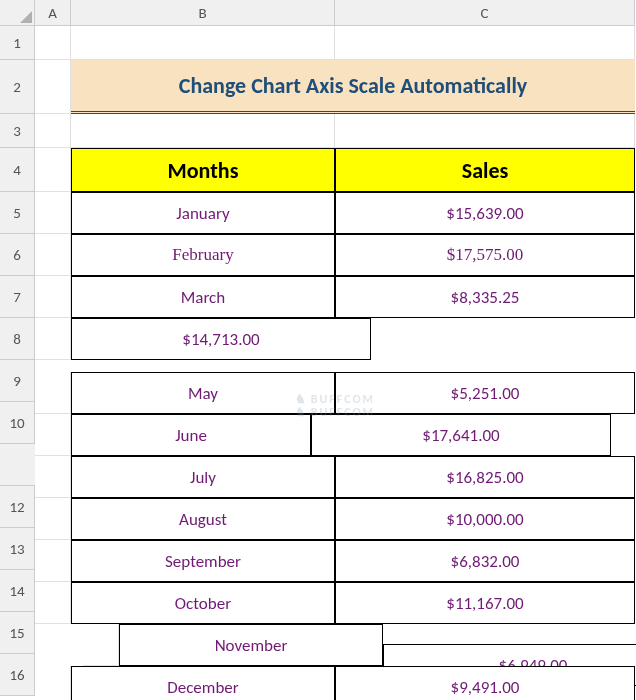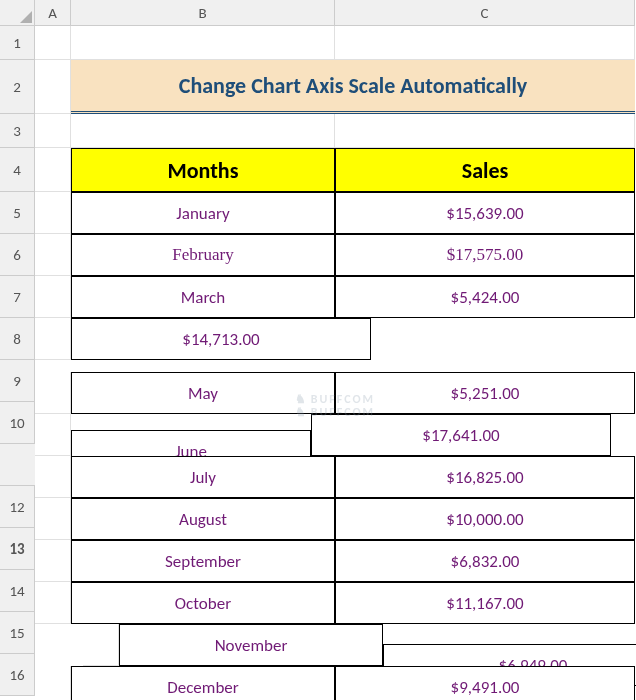--- a/index.html
+++ b/index.html
@@ -157,21 +157,21 @@
       <div class="row-header" style="height: 34px;">3</div>
       <div class="row-header" style="height: 44px;">4</div>
       <div class="row-header" style="height: 42px;">5</div>
       <div class="row-header" style="height: 42px;">6</div>
       <div class="row-header" style="height: 42px;">7</div>
       <div class="row-header" style="height: 42px;">8</div>
       <div class="row-header" style="height: 42px;">9</div>
       <div class="row-header" style="height: 42px;">10</div>
       <div class="row-header" style="height: 42px; padding-left: 48px;">11</div>
       <div class="row-header" style="height: 42px;">12</div>
-      <div class="row-header" style="height: 42px; font-weight: bold;">13</div>
+      <div class="row-header" style="height: 42px;">13</div>
       <div class="row-header" style="height: 42px;">14</div>
       <div class="row-header" style="height: 42px;">15</div>
       <div class="row-header" style="height: 42px;">16</div>
     </div>
 
   <div class="grid" id="grid">
       <div class="grid-row" style="height: 34px;">
         <div class="grid-cell" style="width: 36px; height: 34px;"></div>
         <div class="grid-cell" style="width: 264px; height: 34px;"></div>
         <div class="grid-cell" style="width: 300px; height: 34px;"></div>
@@ -196,34 +196,34 @@
         <div class="table-data-cell" style="width: 300px; height: 42px;">$15,639.00</div>
       </div>
       <div class="grid-row" style="height: 42px; font-family: Liberation Serif, serif;">
         <div class="grid-cell" style="width: 36px; height: 42px;"></div>
         <div class="table-data-cell" style="width: 264px; height: 42px;">February</div>
         <div class="table-data-cell" style="width: 300px; height: 42px;">$17,575.00</div>
       </div>
       <div class="grid-row" style="height: 42px;">
         <div class="grid-cell" style="width: 36px; height: 42px;"></div>
         <div class="table-data-cell" style="width: 264px; height: 42px;">March</div>
-        <div class="table-data-cell" style="width: 300px; height: 42px;">$5,424.00</div>
+        <div class="table-data-cell" style="width: 300px; height: 42px;">$8,335.25</div>
       </div>
       <div class="grid-row" style="height: 42px;">
         <div class="grid-cell" style="width: 36px; height: 42px;"></div>
         <div class="table-data-cell" style="width: 300px; height: 42px;">$14,713.00</div>
       </div>
       <div class="grid-row" style="height: 42px; margin-top: 12px;">
         <div class="grid-cell" style="width: 36px; height: 42px;"></div>
         <div class="table-data-cell" style="width: 264px; height: 42px;">May</div>
         <div class="table-data-cell" style="width: 300px; height: 42px;">$5,251.00</div>
       </div>
       <div class="grid-row" style="height: 42px;">
         <div class="grid-cell" style="width: 36px; height: 42px;"></div>
-        <div class="table-data-cell" style="width: 240px; height: 42px; margin-top: 16px;">June</div>
+        <div class="table-data-cell" style="width: 240px; height: 42px;">June</div>
         <div class="table-data-cell" style="width: 300px; height: 42px;">$17,641.00</div>
       </div>
       <div class="grid-row" style="height: 42px;">
         <div class="grid-cell" style="width: 36px; height: 42px;"></div>
         <div class="table-data-cell" style="width: 264px; height: 42px;">July</div>
         <div class="table-data-cell" style="width: 300px; height: 42px;">$16,825.00</div>
       </div>
       <div class="grid-row" style="height: 42px;">
         <div class="grid-cell" style="width: 36px; height: 42px;"></div>
         <div class="table-data-cell" style="width: 264px; height: 42px;">August</div>

